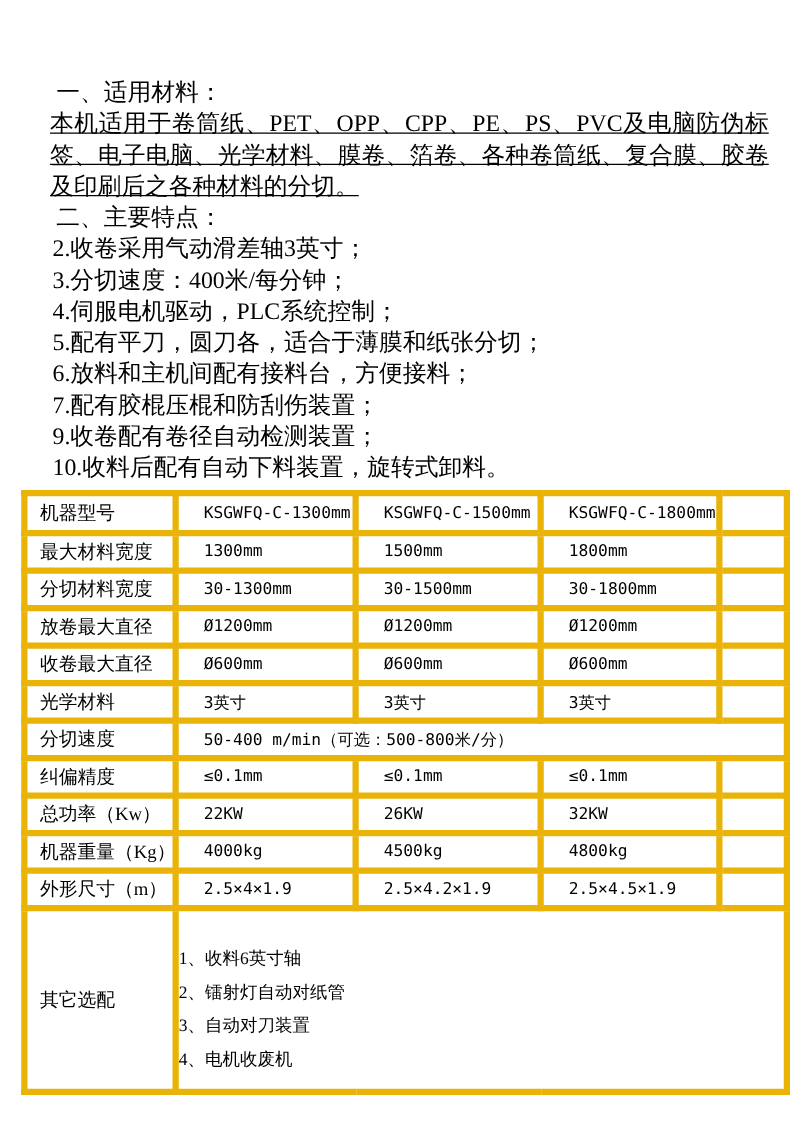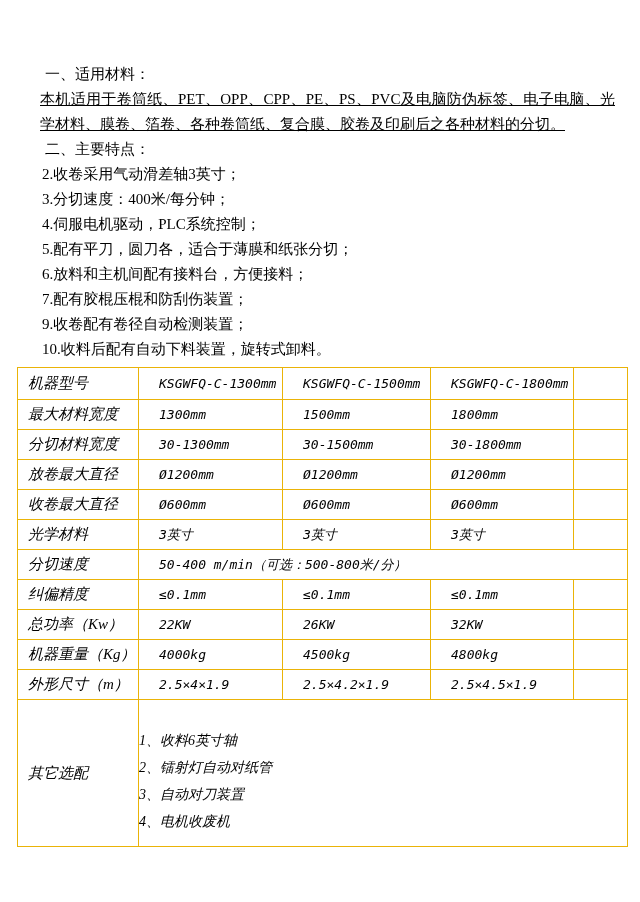--- a/index.html
+++ b/index.html
@@ -13,21 +13,21 @@
     height: 902px;
     position: relative;
     overflow: hidden;
   }
   .doc {
     padding-top: 62px;
   }
   .intro {
     width: 575px;
     margin-left: 40px;
-    font-size: 15px;
+    font-size: 19px;
     line-height: 25px;
   }
   .intro p {
     margin: 0;
   }
   .sec-title {
     padding-left: 5px;
   }
   .body-par {
     text-align: justify;
@@ -37,25 +37,24 @@
     padding-left: 2px;
   }
   table.spec {
     margin-left: 17px;
     margin-top: 5px;
     width: 610px;
     border-collapse: collapse;
     table-layout: fixed;
   }
   table.spec td {
-    border: 1px solid #eab308;
+    border: 5px solid #eab308;
     vertical-align: middle;
     overflow: hidden;
     white-space: nowrap;
-    font-style: italic;
   }
   table.spec tr { height: 30px; }
   table.spec tr.first { height: 32px; }
   table.spec tr.tall { height: 147px; }
   td.lbl {
     font-size: 15px;
     padding-left: 10px;
     font-family: "Liberation Serif", serif;
   }
   td.val {

